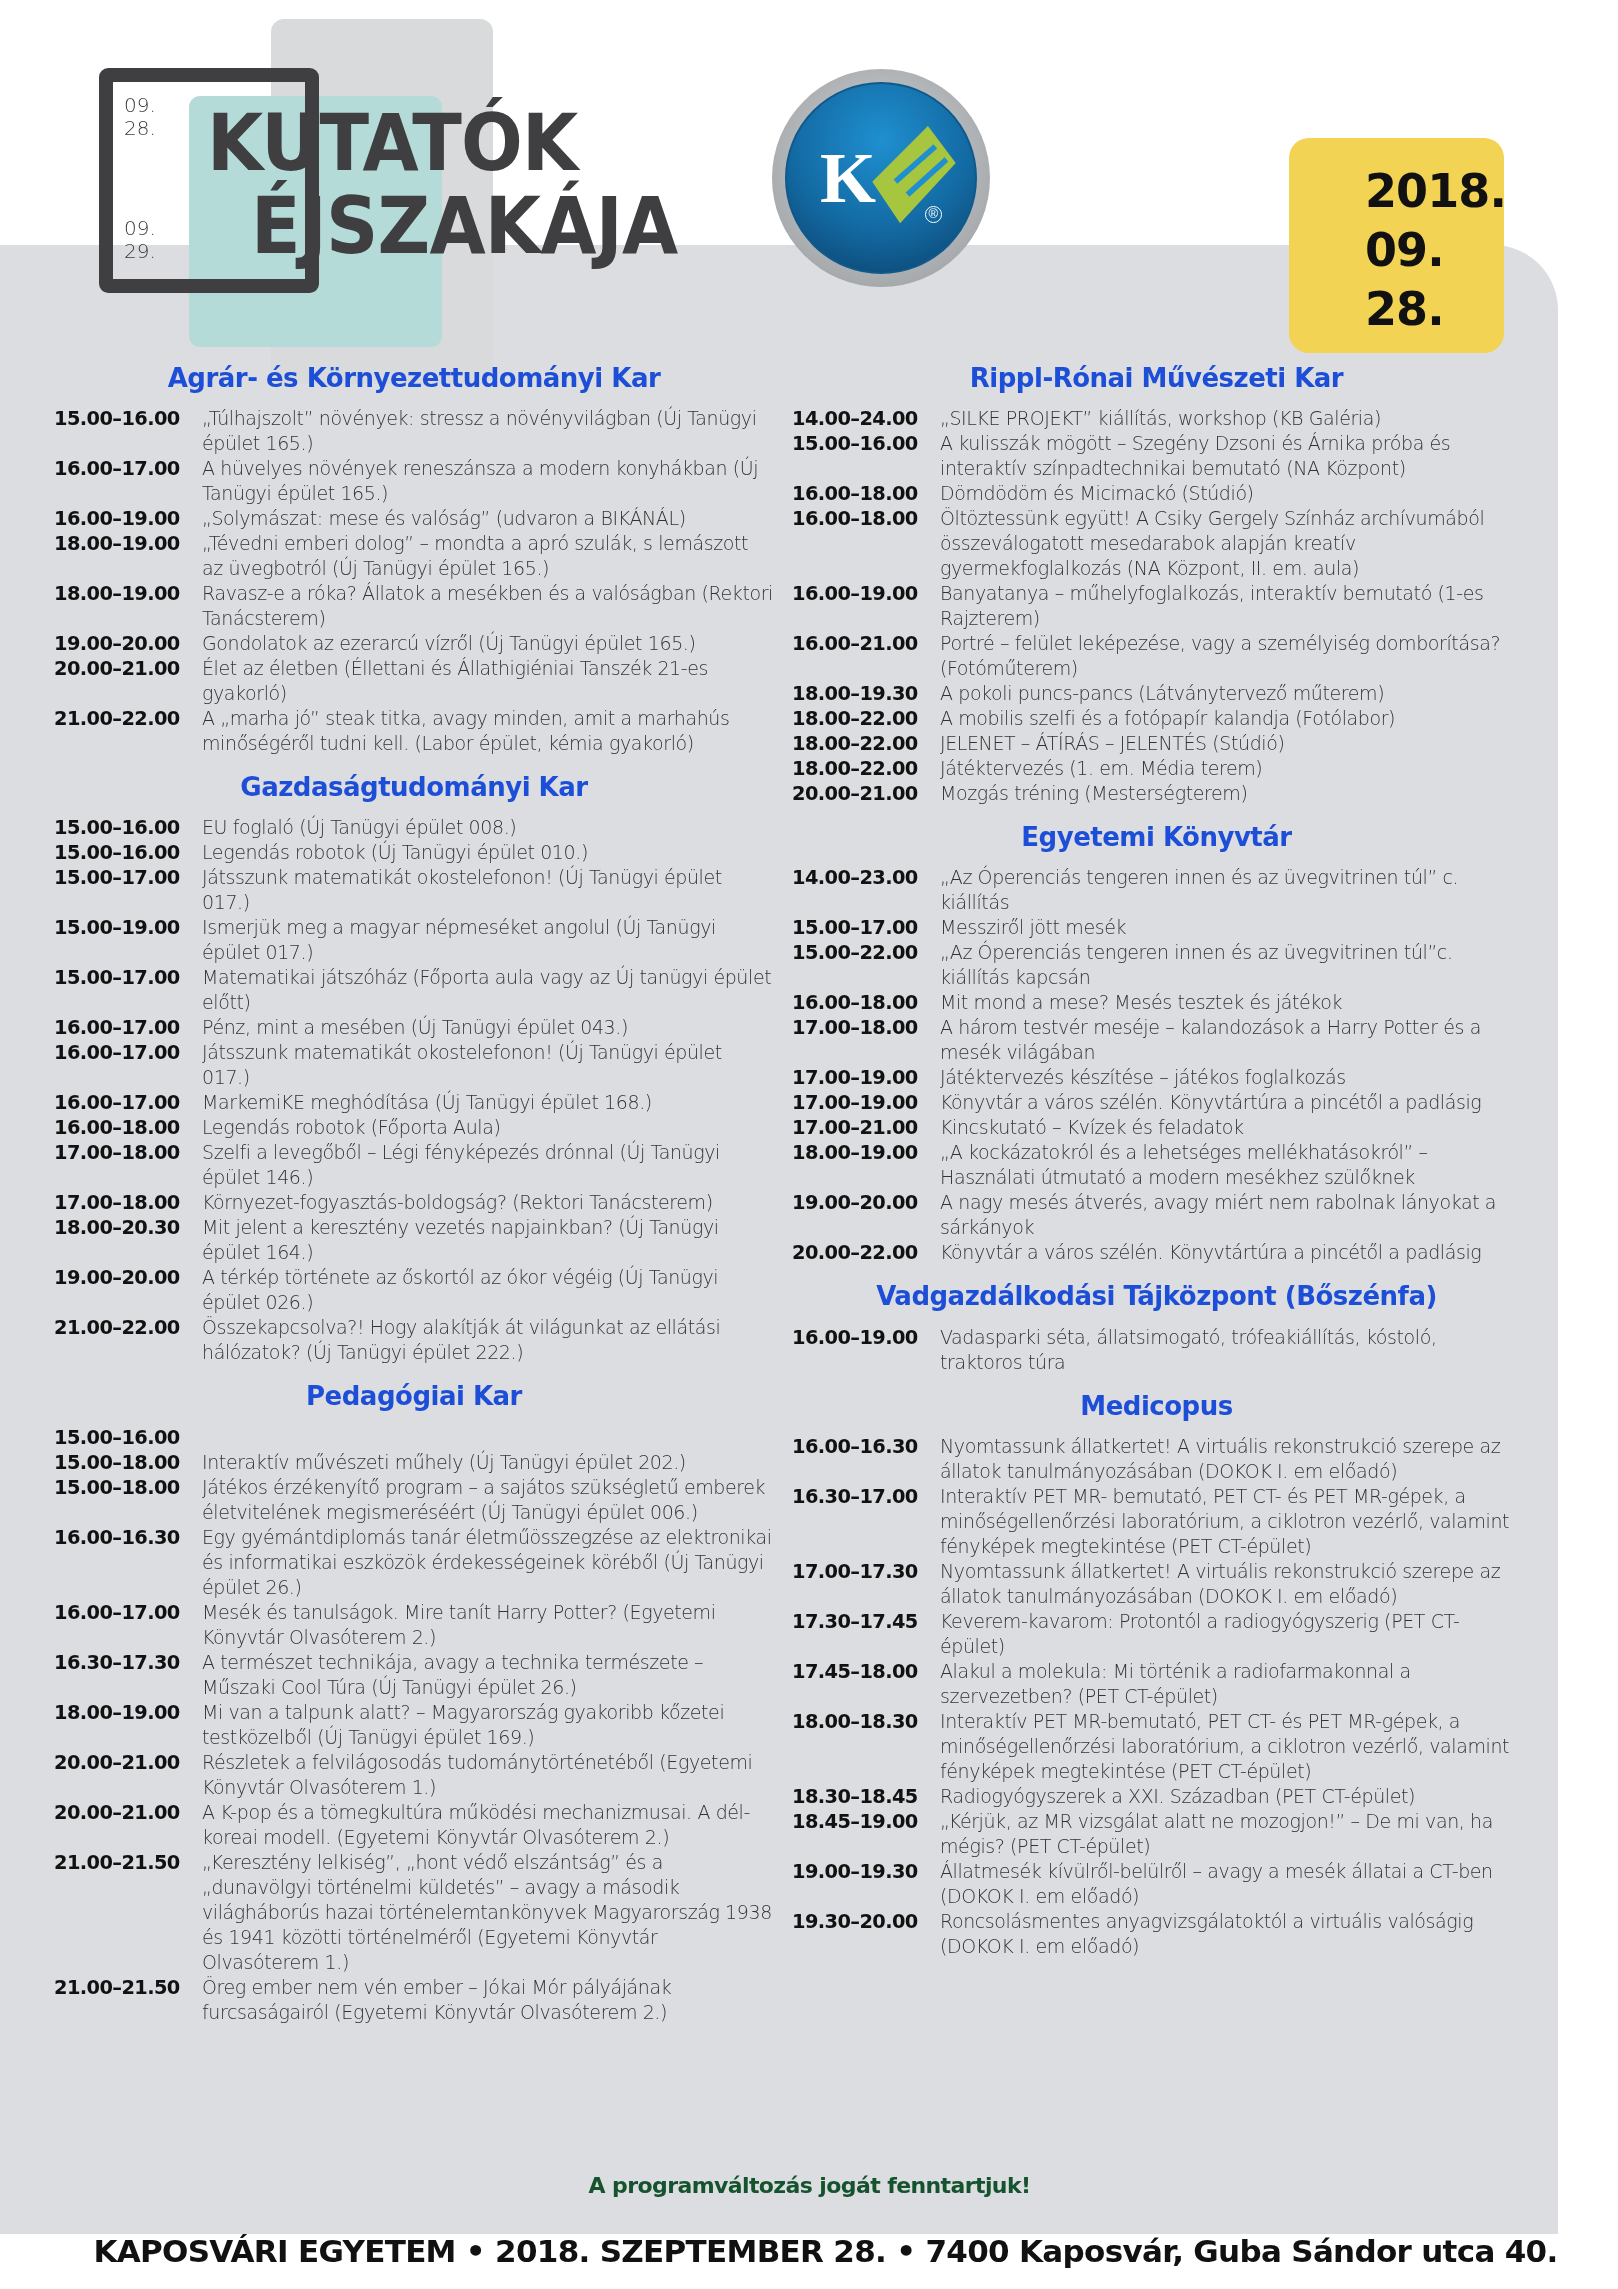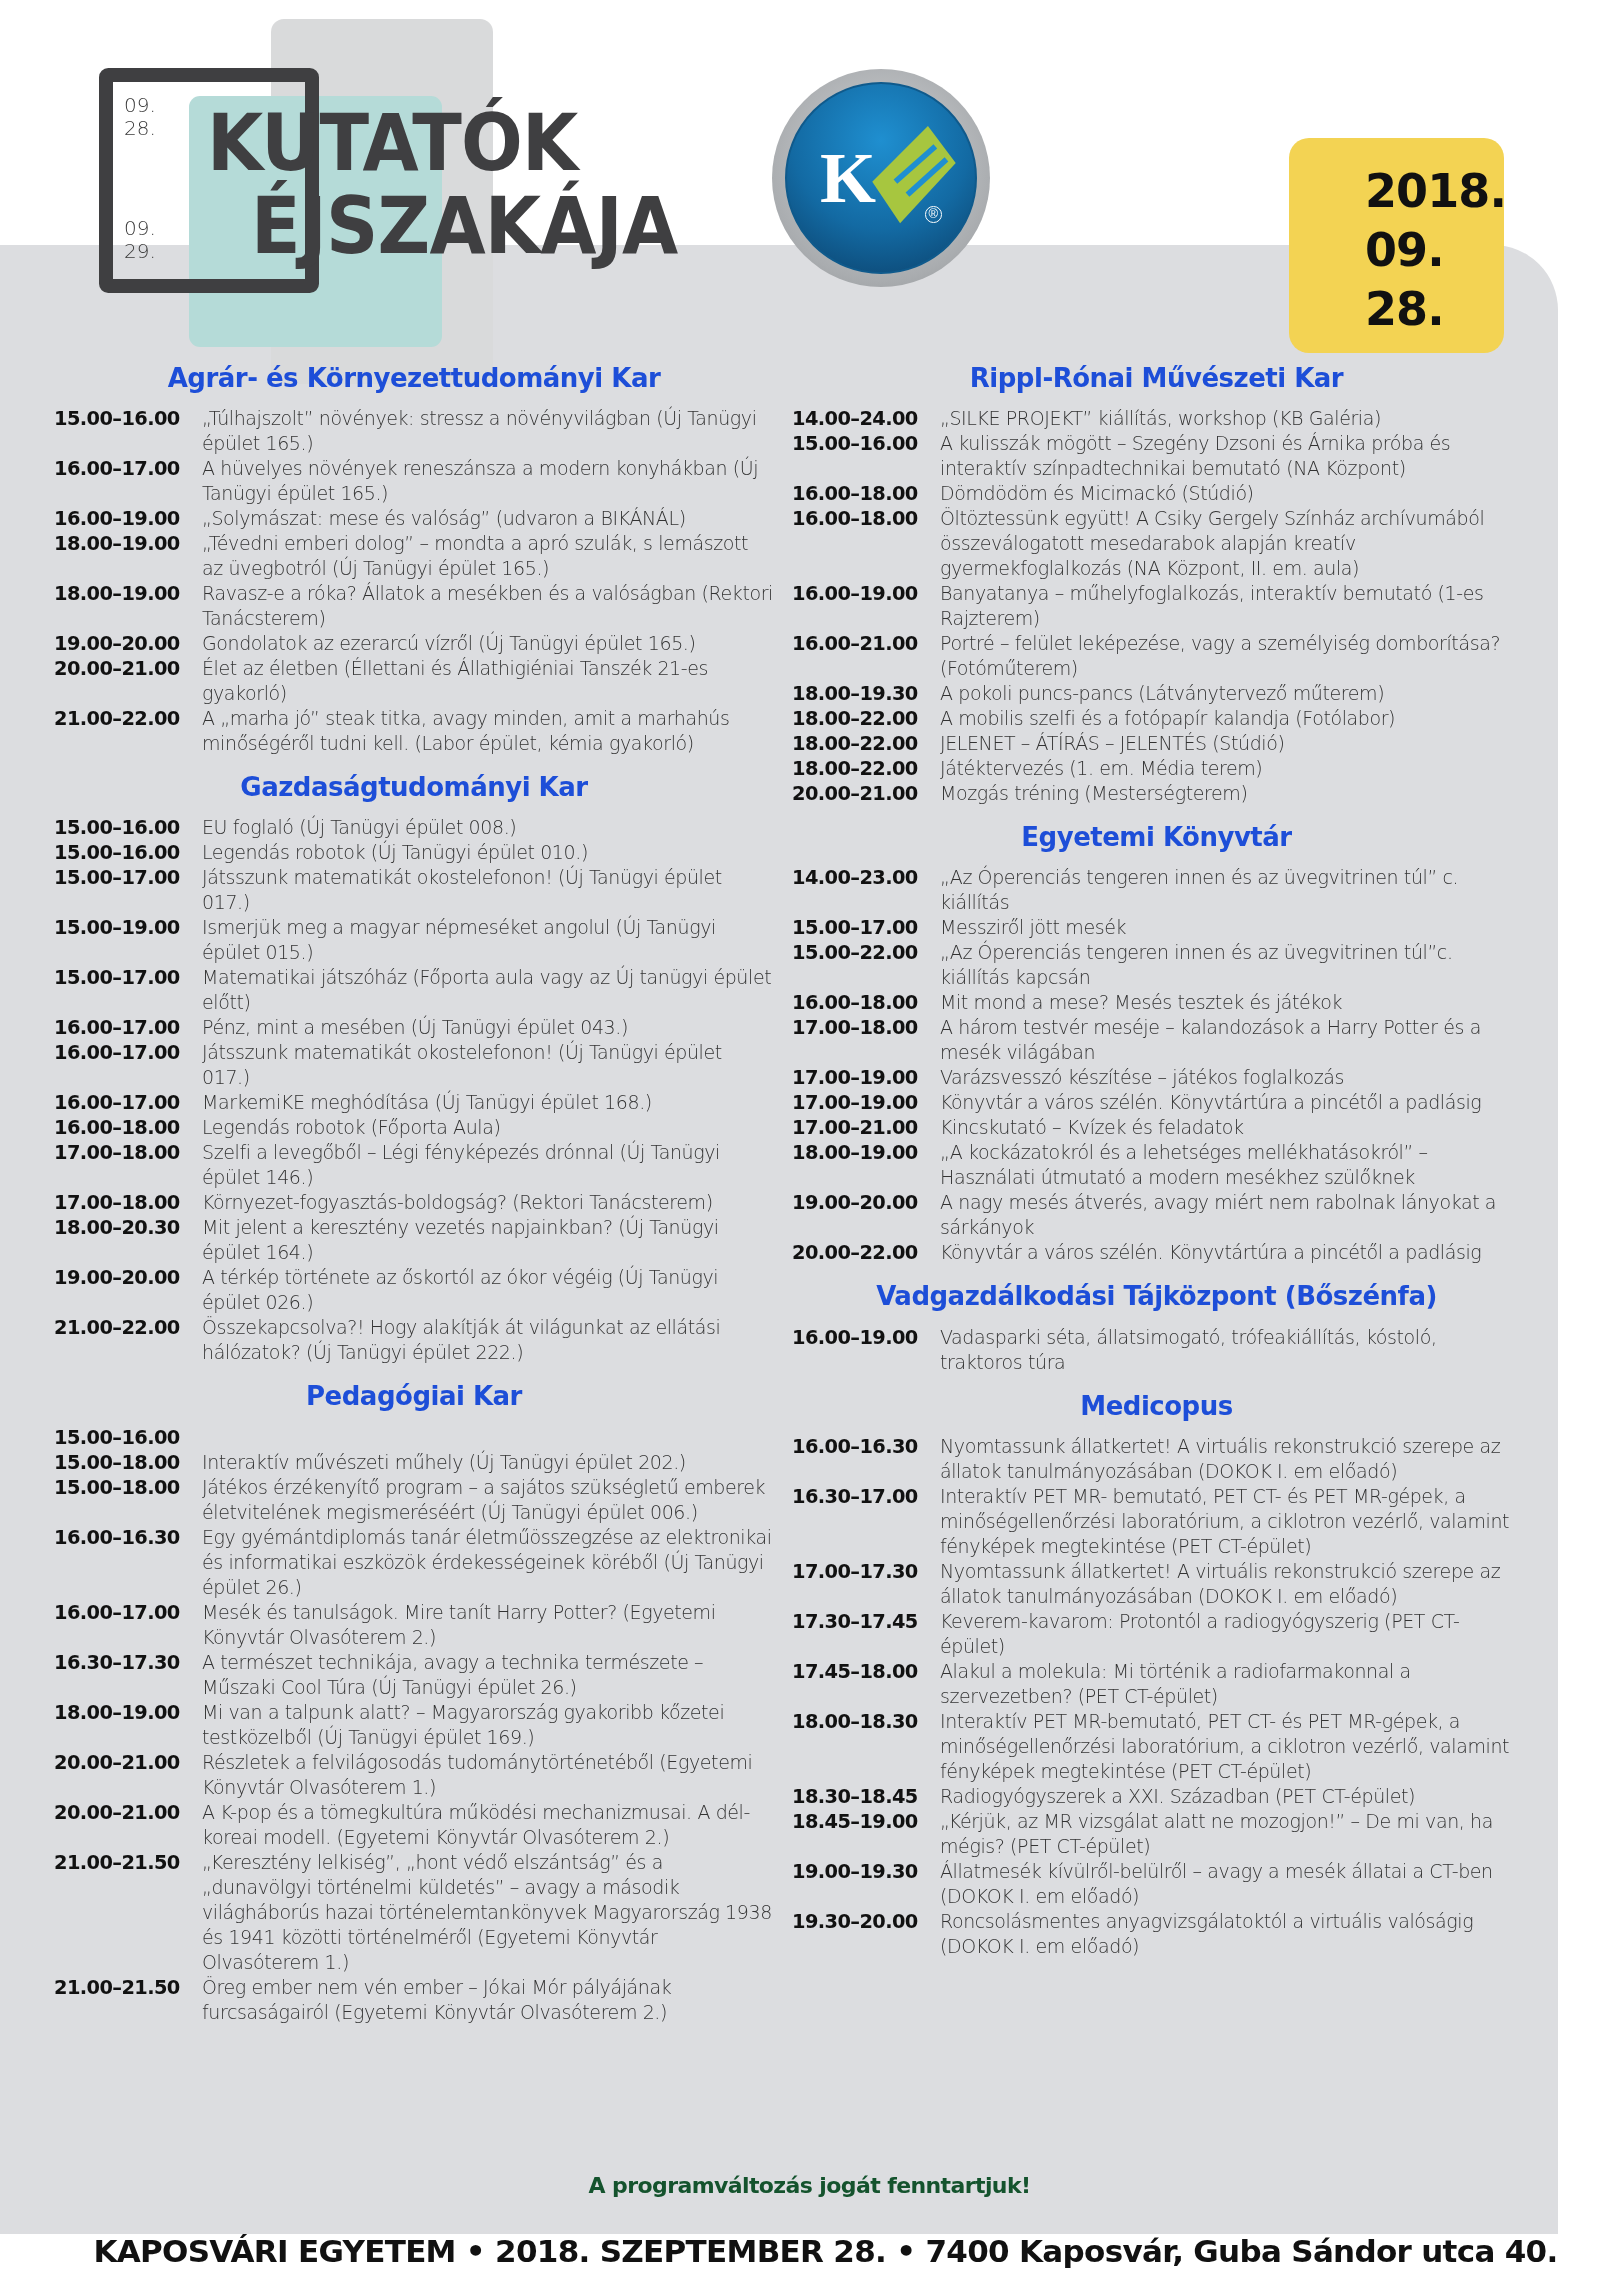--- a/index.html
+++ b/index.html
@@ -162,21 +162,21 @@
       <div class="entry">
         <div class="time">15.00–16.00</div>
         <div class="desc">Legendás robotok (Új Tanügyi épület 010.)</div>
       </div>
       <div class="entry">
         <div class="time">15.00–17.00</div>
         <div class="desc">Játsszunk matematikát okostelefonon! (Új Tanügyi épület 017.)</div>
       </div>
       <div class="entry">
         <div class="time">15.00–19.00</div>
-        <div class="desc">Ismerjük meg a magyar népmeséket angolul (Új Tanügyi épület 015.)</div>
+        <div class="desc">Ismerjük meg a magyar népmeséket angolul (Új Tanügyi épület 017.)</div>
       </div>
       <div class="entry">
         <div class="time">15.00–17.00</div>
         <div class="desc">Matematikai játszóház (Főporta aula vagy az Új tanügyi épület előtt)</div>
       </div>
       <div class="entry">
         <div class="time">16.00–17.00</div>
         <div class="desc">Pénz, mint a mesében (Új Tanügyi épület 043.)</div>
       </div>
       <div class="entry">
@@ -324,21 +324,21 @@
       <div class="entry">
         <div class="time">16.00–18.00</div>
         <div class="desc">Mit mond a mese? Mesés tesztek és játékok</div>
       </div>
       <div class="entry">
         <div class="time">17.00–18.00</div>
         <div class="desc">A három testvér meséje – kalandozások a Harry Potter és a mesék világában</div>
       </div>
       <div class="entry">
         <div class="time">17.00–19.00</div>
-        <div class="desc">Varázsvesszó készítése – játékos foglalkozás</div>
+        <div class="desc">Játéktervezés készítése – játékos foglalkozás</div>
       </div>
       <div class="entry">
         <div class="time">17.00–19.00</div>
         <div class="desc">Könyvtár a város szélén. Könyvtártúra a pincétől a padlásig</div>
       </div>
       <div class="entry">
         <div class="time">17.00–21.00</div>
         <div class="desc">Kincskutató – Kvízek és feladatok</div>
       </div>
       <div class="entry">

